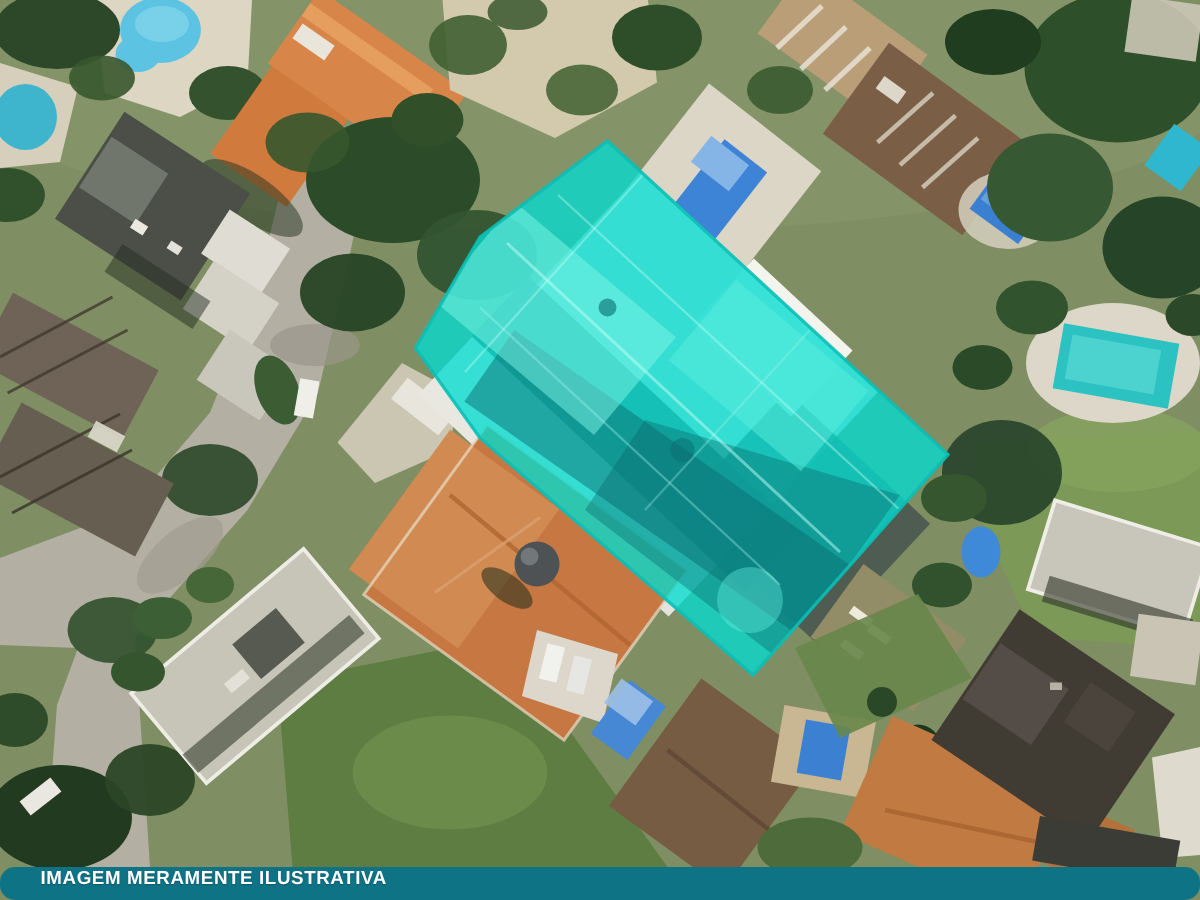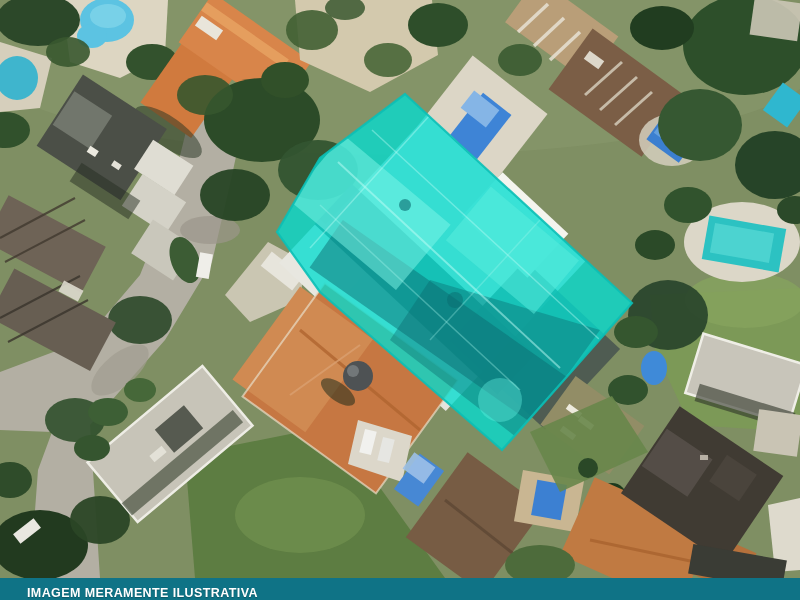--- a/index.html
+++ b/index.html
@@ -3,21 +3,21 @@
 <meta charset="utf-8">
 <style>
   html,body{margin:0;padding:0;background:#222;}
   .stage{
     width:800px;height:600px;position:relative;overflow:hidden;
     font-family:"Liberation Sans", sans-serif;background:#7f8f63;
   }
   .photo{display:block;width:800px;height:578px;}
   .caption-bar{
     position:absolute;left:0;bottom:0;width:800px;height:22px;
-    display:flex;align-items:flex-end;box-sizing:border-box;padding-left:27px;
+    display:flex;align-items:flex-start;box-sizing:border-box;padding-left:27px;border-radius:10px;
   }
   .caption-bar span{
     color:#fff;font-weight:bold;font-size:12.5px;letter-spacing:.4px;
     text-transform:uppercase;white-space:nowrap;
     text-shadow:0 1px 1px rgba(0,0,0,.25);
   }
 </style>
 </head>
 <body>
 

